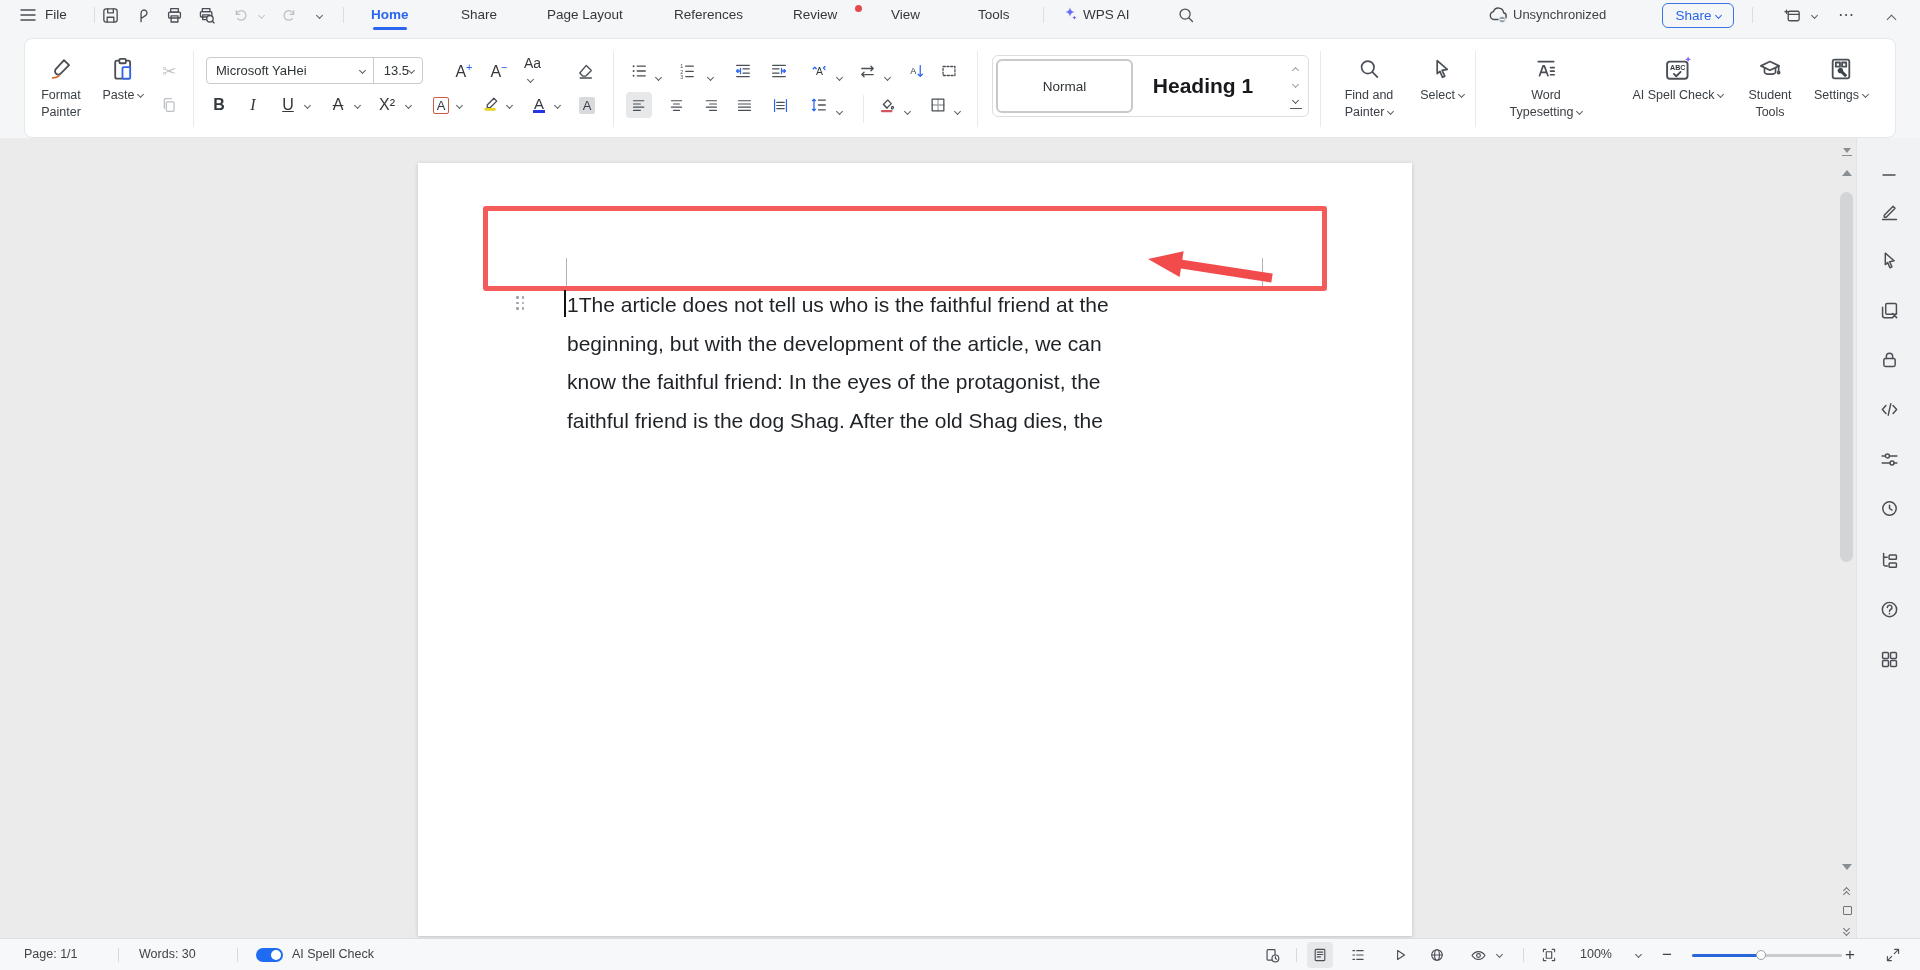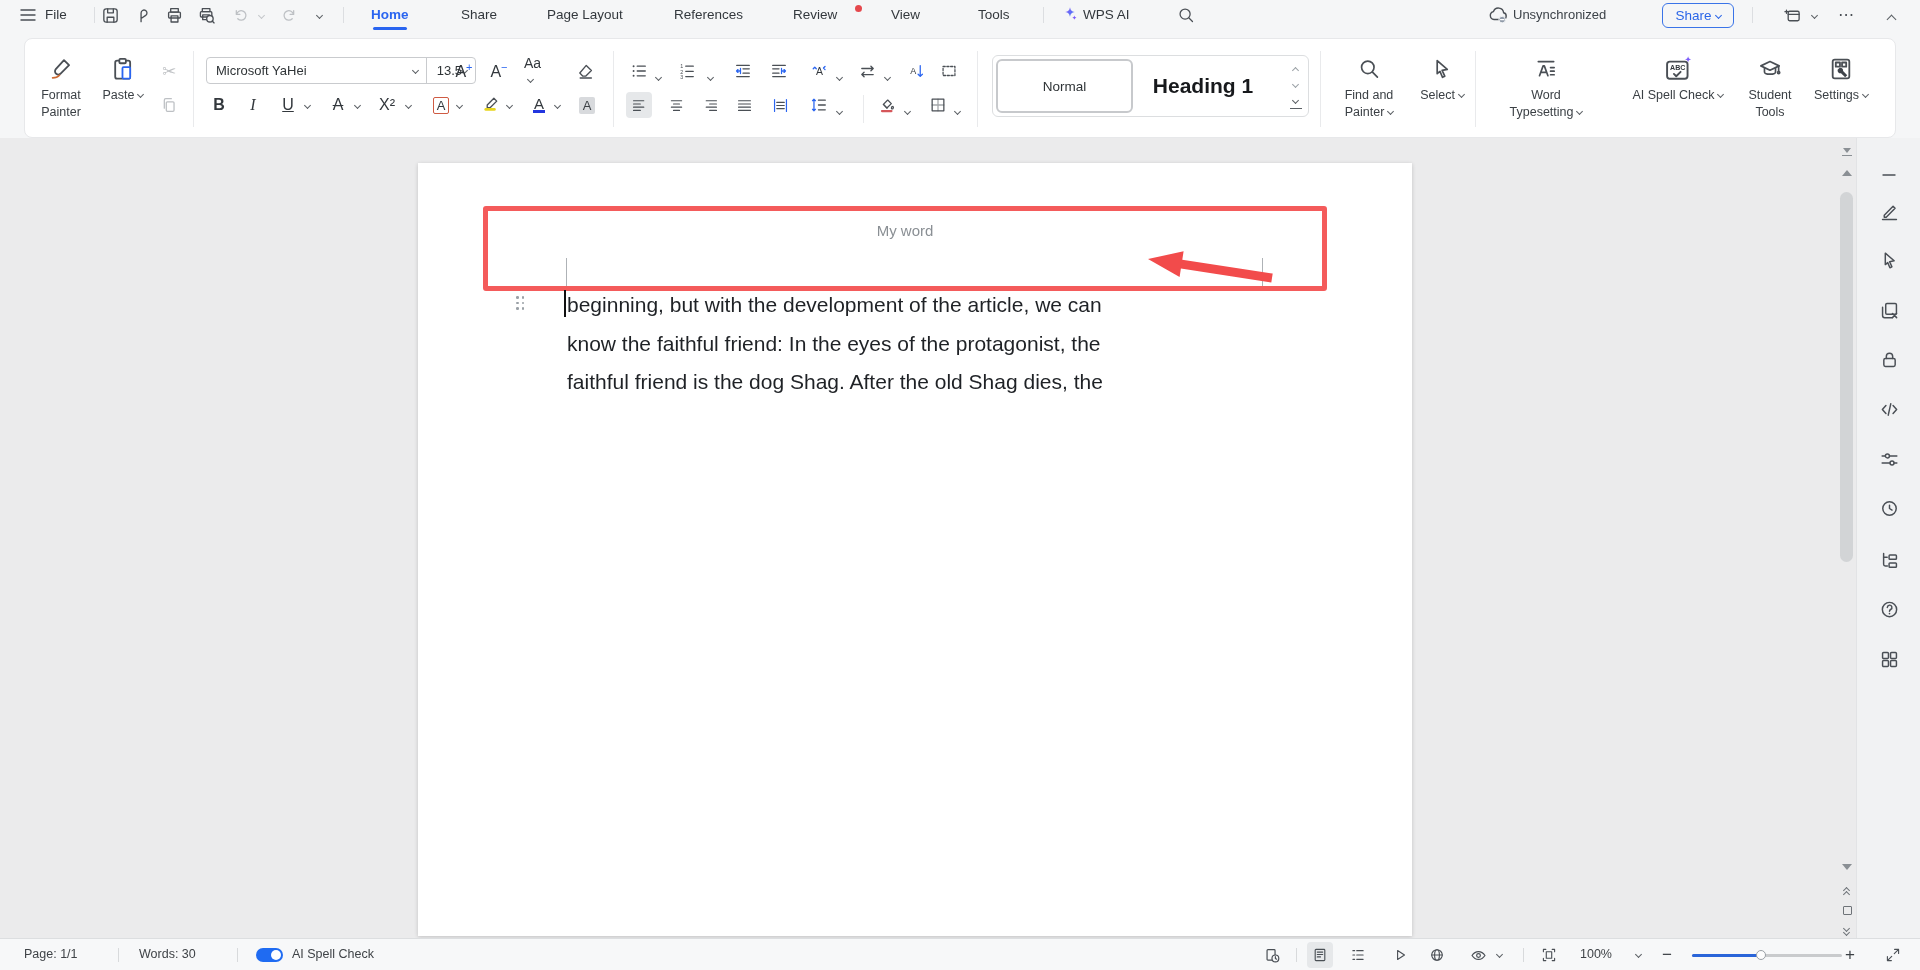--- a/index.html
+++ b/index.html
@@ -209,21 +209,21 @@
     </div>
   <div class="ib dis" style="left:144px;top:66px">
     <span>
         <svg width="18" height="18" viewBox="0 0 20 20">
           <rect x="7" y="6.4" width="8.6" height="10.6" rx="1.2"></rect>
           <path d="M4.8 13.6V4.6A1.6 1.6 0 0 1 6.4 3h6.2"></path>
         </svg>
       </span>
   </div>
 
-  <div class="combo" style="left:181px;top:18px;width:270px;height:27px">
+  <div class="combo" style="left:181px;top:18px;width:217px;height:27px">
     <span style="padding-left:9px;flex:1">Microsoft YaHei</span>
     <span class="cv" style="margin-right:8px"></span>
     <span style="width:1px;height:25px;background:#c9cbce"></span>
     <span style="padding-left:10px">13.5</span>
     <span class="cv" style="margin:0 8px 0 auto"></span>
   </div>
   <div class="ib tgl" style="left:439px;top:32px">
     <span><span>A</span><sup style="color:#2a65f0;font-size:11px">+</sup></span>
     </div>
   <div class="ib tgl" style="left:474px;top:32px">
@@ -493,38 +493,38 @@
 
 <div id="docarea">
   <div id="page"></div>
 
   <div class="mark" style="left:566px;top:120px;width:1.4px;height:30px"></div>
   <div class="mark" style="left:546px;top:148px;width:21px;height:1.4px"></div>
   <div class="mark" style="left:1262px;top:120px;width:1.4px;height:30px"></div>
   <div class="mark" style="left:1262px;top:148px;width:21px;height:1.4px"></div>
 
   <div class="ab" style="left:483px;top:68px;width:844px;height:85px;border:5px solid #f45b5b;border-radius:3px"></div>
-  <div class="ab" style="left:483px;top:84px;width:844px;text-align:center;font-size:15px;color:#8a8f94">My word</div>
 
   <svg class="ab" style="left:0;top:0" width="1856" height="800" viewBox="0 0 1856 800" pointer-events="none">
     <polygon fill="#f24b4b" stroke="none" points="1148,121 1183.6,113.3 1182.3,121.7 1272.7,135.6 1271.3,144.4 1180.9,130.5 1179.6,138.9"></polygon>
   </svg>
 
   <div class="ab dot6" style="left:516px;top:158px;gap:1.6px">
     <i></i>
       <i></i>
       <i></i>
       <i></i>
       <i></i>
       <i></i>
   </div>
 
   <div class="ab" style="left:564px;top:152px;width:1.6px;height:27px;background:#111"></div>
 
   <div id="bodytext">
+    <div>1The article does not tell us who is the faithful friend at the</div>
     <div>beginning, but with the development of the article, we can</div>
     <div>know the faithful friend: In the eyes of the protagonist, the</div>
     <div>faithful friend is the dog Shag. After the old Shag dies, the</div>
   </div>
 
   <div class="ab" style="left:1840px;top:8px;width:14px;height:14px">
     <span class="tri" style="left:3px;top:2px;border-left:4px solid transparent;border-right:4px solid transparent;border-top:5px solid #8a8f94"></span>
     <span class="ab" style="left:2px;top:9px;width:10px;height:1.4px;background:#8a8f94"></span>
   </div>
   <div class="ab" style="left:1842px;top:32px">

